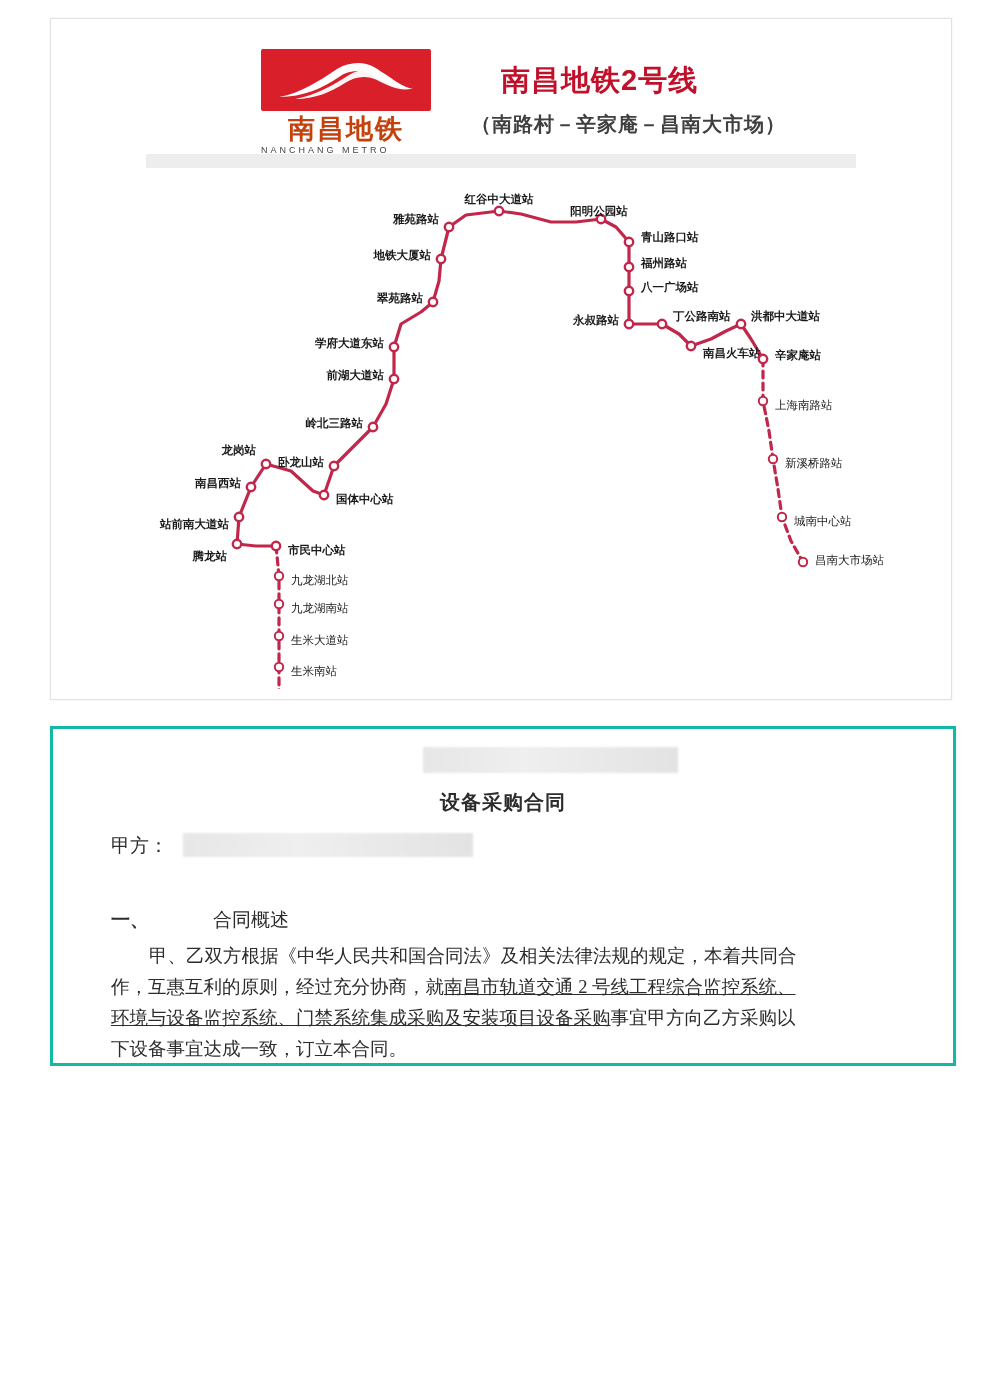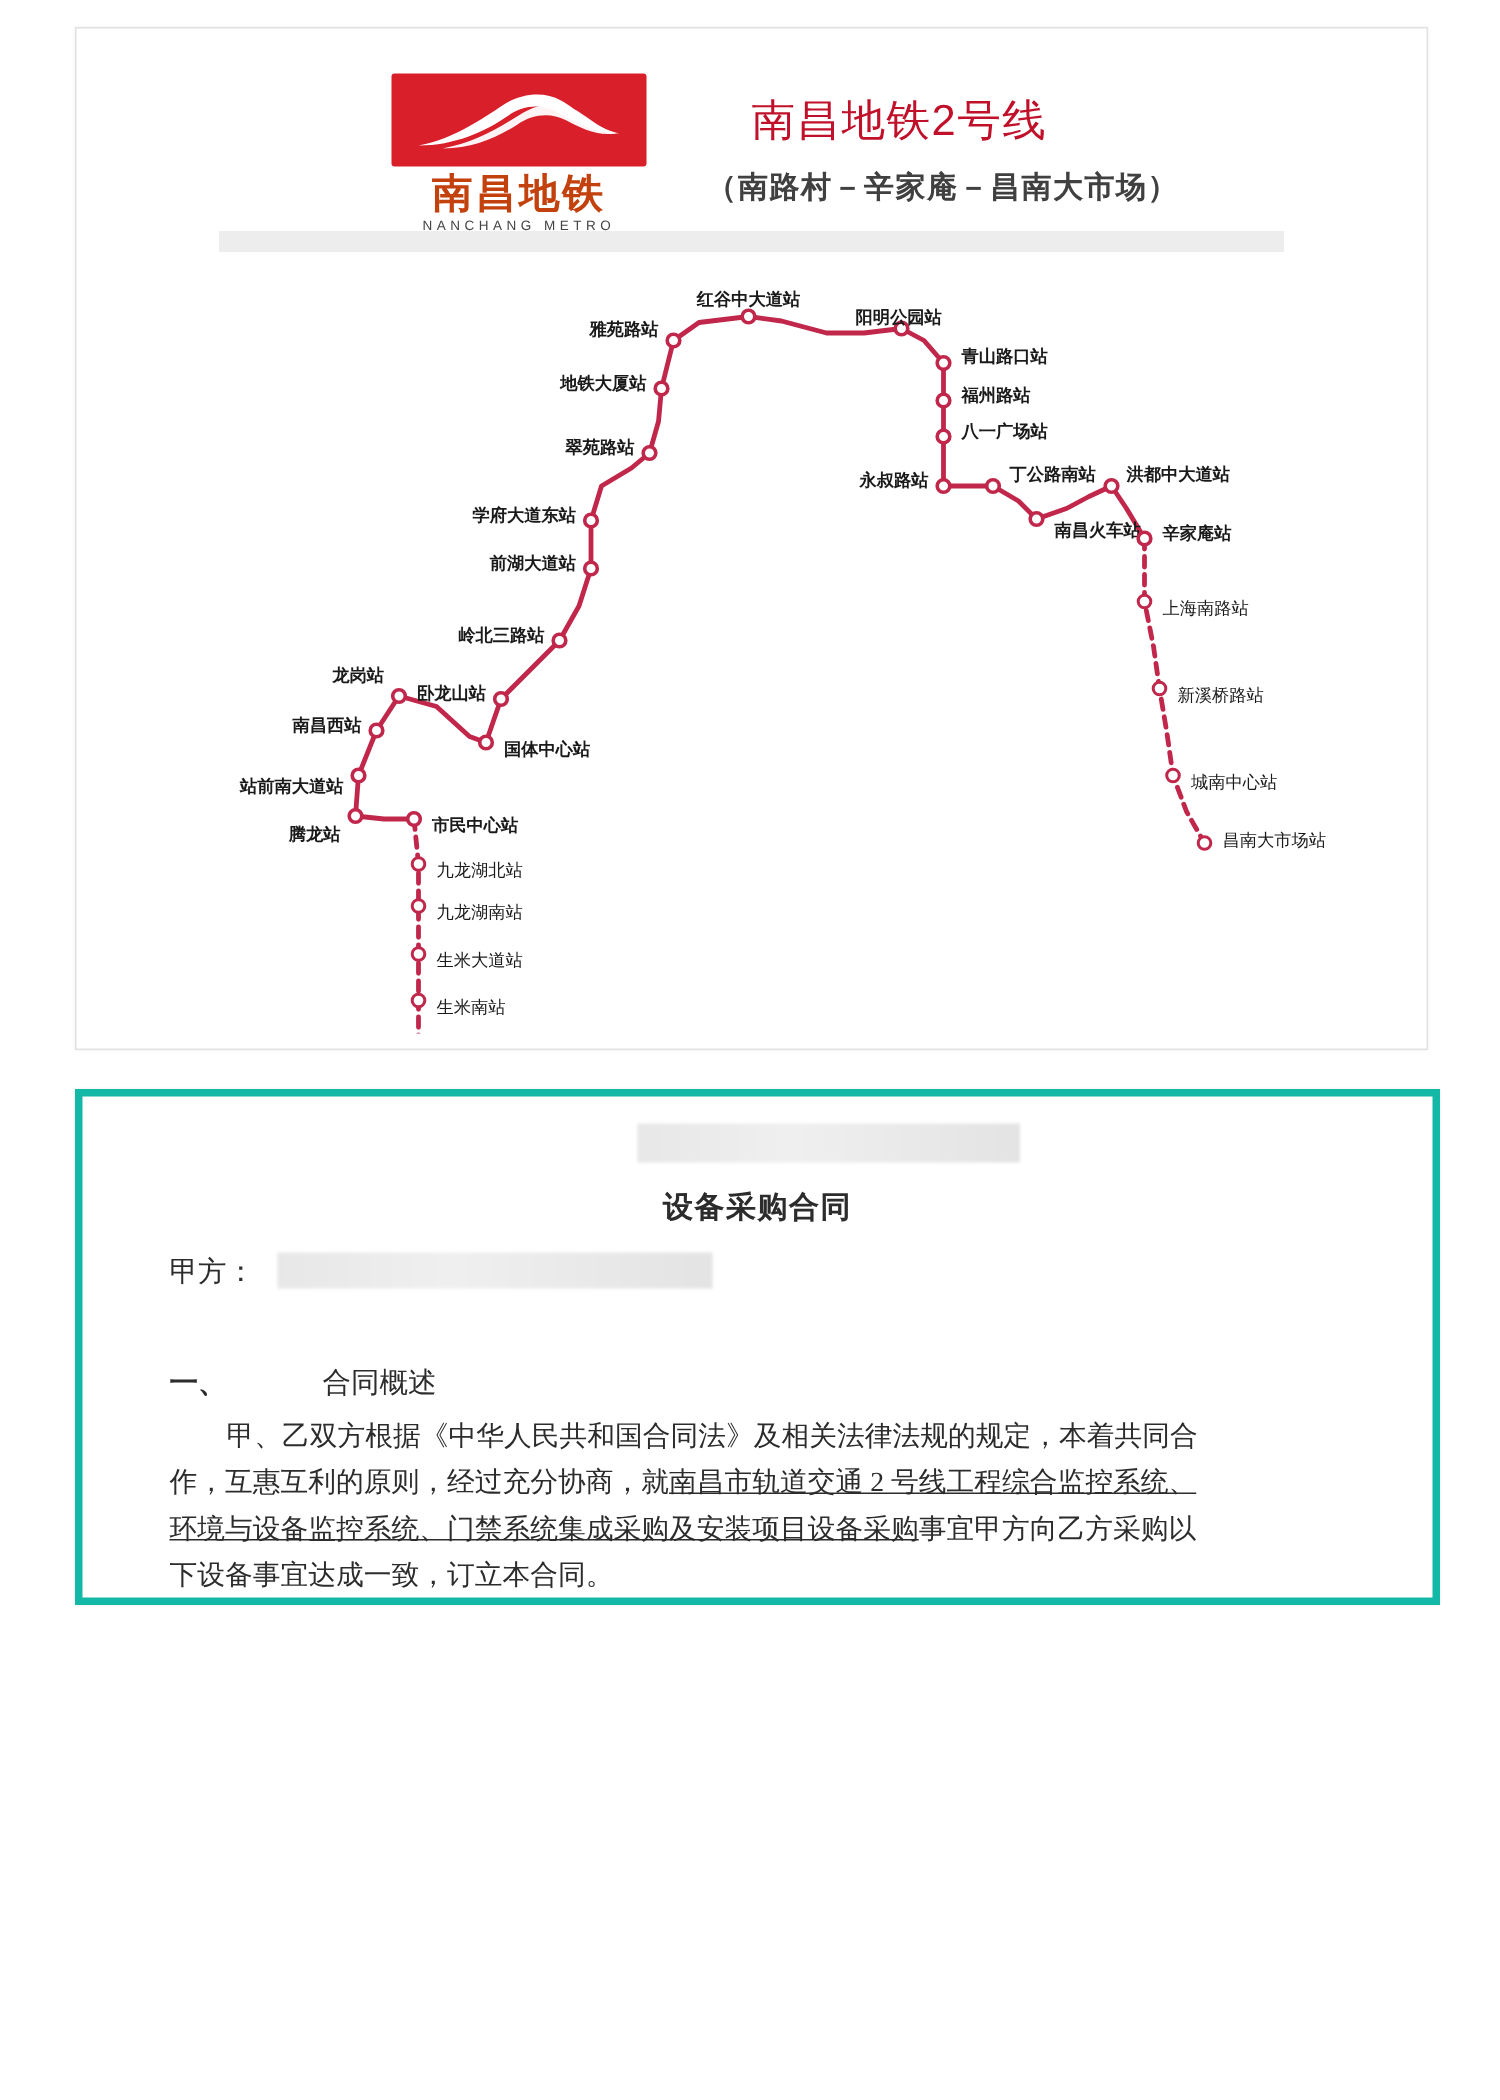--- a/index.html
+++ b/index.html
@@ -6,29 +6,29 @@
   body{width:1000px;height:1400px;font-family:"Liberation Sans","DejaVu Sans",sans-serif;color:#111;}
   .page{position:relative;width:1000px;height:1400px;overflow:hidden;}
 
   
   .map-card{position:absolute;left:50px;top:18px;width:900px;height:680px;background:#fff;border:1px solid #e2e2e2;box-shadow:0 0 2px rgba(0,0,0,.08);}
   .map-header{position:relative;height:110px;}
   .logo-box{position:absolute;left:210px;top:30px;width:170px;height:95px;}
   .logo-red{width:170px;height:62px;background:#d81f2a;border-radius:2px;position:relative;overflow:hidden;}
   .logo-swoosh{position:absolute;left:14px;top:10px;width:142px;height:44px;}
   .logo-cn{margin-top:3px;font-size:27px;font-weight:bold;color:#c2410c;letter-spacing:2px;text-align:center;line-height:30px;}
-  .logo-en{margin-top:1px;font-size:9px;color:#444;letter-spacing:3px;text-align:center;}
-  .title-main{position:absolute;left:450px;top:42px;font-size:29px;font-weight:normal;color:#c0102a;letter-spacing:1px;}
+  .logo-en{margin-top:1px;font-size:9px;color:#444;letter-spacing:3px;text-align:left;}
+  .title-main{position:absolute;left:450px;top:42px;font-size:29px;font-weight:bold;color:#c0102a;letter-spacing:1px;}
   .title-sub{position:absolute;left:420px;top:92px;font-size:20px;font-weight:bold;color:#404040;letter-spacing:1px;}
   .map-grayband{position:absolute;left:95px;top:135px;width:710px;height:14px;background:#ededed;}
   .map-area{position:absolute;left:0;top:150px;width:900px;height:520px;}
   .map-svg{display:block;}
 
   
-  .doc-card{position:absolute;left:50px;top:726px;width:900px;height:334px;background:#fff;border:5px solid #14b8a6;box-shadow:0 0 2px rgba(0,0,0,.08);}
+  .doc-card{position:absolute;left:50px;top:726px;width:900px;height:334px;background:#fff;border:3px solid #14b8a6;box-shadow:0 0 2px rgba(0,0,0,.08);}
   .doc-inner{position:relative;width:100%;height:100%;font-family:"Liberation Serif","DejaVu Serif",serif;color:#2c2c2c;}
   .redact{position:absolute;background:linear-gradient(90deg,#e7e7e7 0%,#efefef 40%,#e3e3e3 100%);filter:blur(1px);}
   .doc-title{position:absolute;left:0;top:60px;width:100%;text-align:center;font-size:20px;font-weight:bold;letter-spacing:1px;}
   .doc-party-a{position:absolute;left:58px;top:104px;font-size:19px;}
   .doc-party-b{position:absolute;left:58px;top:140px;font-size:19px;font-weight:bold;}
   .doc-sec-num{position:absolute;left:58px;top:178px;font-size:19px;font-weight:bold;}
   .doc-sec-title{position:absolute;left:160px;top:178px;font-size:19px;font-weight:normal;}
   .doc-body{position:absolute;left:58px;top:212px;width:790px;font-size:18.5px;line-height:31px;text-indent:0;}
   .doc-body p{margin:0;}
   .u{text-decoration:underline;}

